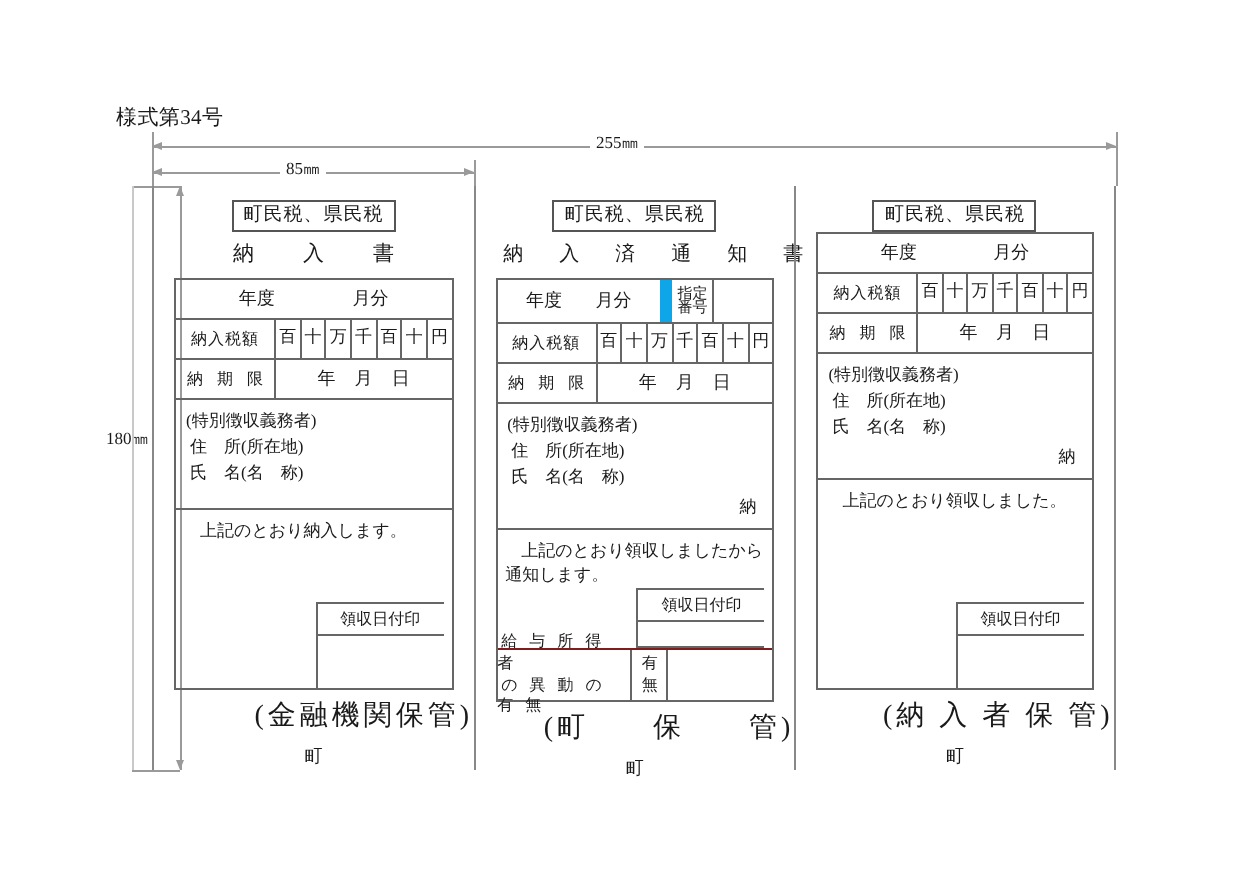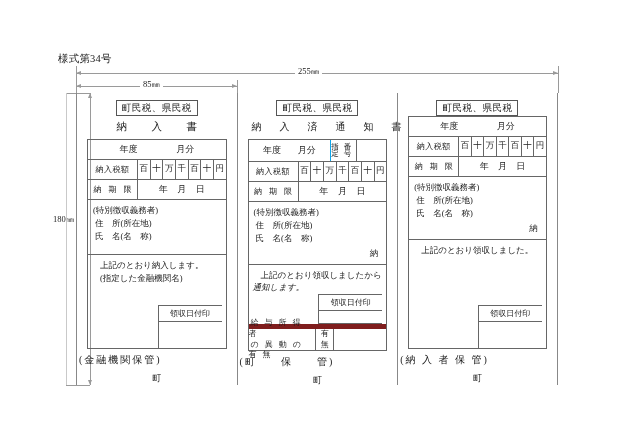--- a/index.html
+++ b/index.html
@@ -148,23 +148,23 @@
     flex: 1 1 auto;
     display: flex;
     align-items: center;
     justify-content: space-around;
     font-size: 9px;
     padding: 0 12px;
   }
   .ycell.with-num { justify-content: space-around; padding: 0 6px; }
   .numcell {
     width: 26px;
-    border-left: 1px solid #0ea5e9;
-    display: flex;
-    flex-direction: row;
+    border-left: 6px solid #0ea5e9;
+    display: flex;
+    flex-direction: column;
     align-items: center;
     justify-content: center;
     font-size: 7.5px;
     line-height: 1.05;
   }
   .numcell-blank {
     width: 30px;
     border-left: 1px solid #666;
   }
 
@@ -228,21 +228,21 @@
     position: relative;
     padding: 4px 4px 0 4px;
     font-size: 8.5px;
     line-height: 1.5;
     flex: 1 1 auto;
     display: flex;
     flex-direction: column;
   }
   .stmt .ln1 { text-indent: 8px; }
   .stmt .ln2 { text-indent: 8px; }
-  .stmt .ln-cont { text-indent: 0; font-style: italic; }
+  .stmt .ln-cont { text-indent: 0; }
   .stamp-wrap {
     margin-top: auto;
     display: flex;
     justify-content: flex-end;
   }
   .stamp {
     width: 64px;
     border: 1px solid #666;
     border-bottom: none;
     border-right: none;
@@ -254,21 +254,21 @@
     text-align: center;
     padding: 1.5px 0;
     border-bottom: 1px solid #666;
     white-space: nowrap;
   }
   .stamp .bd { height: 26px; }
 
   
   .chg-row {
     display: flex;
-    border-top: 5px solid #7f1d1d;
+    border-top: 1px solid #7f1d1d;
     height: 26px;
   }
   .chg-label {
     flex: 1 1 auto;
     border-right: 1px solid #666;
     display: flex;
     flex-direction: column;
     justify-content: center;
     align-items: center;
     font-size: 8px;
@@ -283,22 +283,22 @@
     flex-direction: column;
     align-items: center;
     justify-content: center;
     font-size: 8px;
     line-height: 1.3;
   }
   .chg-blank { width: 64px; }
 
   
   .slip-foot {
-    text-align: left;
-    font-size: 10px;
+    text-align: right;
+    font-size: 14px;
     padding-top: 4px;
     letter-spacing: 2px;
     text-indent: 2px;
     white-space: nowrap;
   }
   .slip-town {
     text-align: center;
     font-size: 9px;
     padding-top: 5px;
   }
@@ -380,21 +380,20 @@
         <div class="body-box">
           <div class="addr addr-sec">
             <div class="l1">(特別徴収義務者)</div>
             <div class="l2">住　所(所在地)</div>
             <div class="l3">氏　名(名　称)</div>
             <div class="addr-pad"></div>
           </div>
 
           <div class="stmt">
             <div class="ln1">上記のとおり納入します。</div>
-            <div class="ln2">(指定した金融機関名)</div>
             <div class="stamp-wrap">
               <div class="stamp">
                 <div class="hd">領収日付印</div>
                 <div class="bd"></div>
               </div>
             </div>
           </div>
         </div>
       </div>
       <div class="slip-foot">(金融機関保管)</div>

